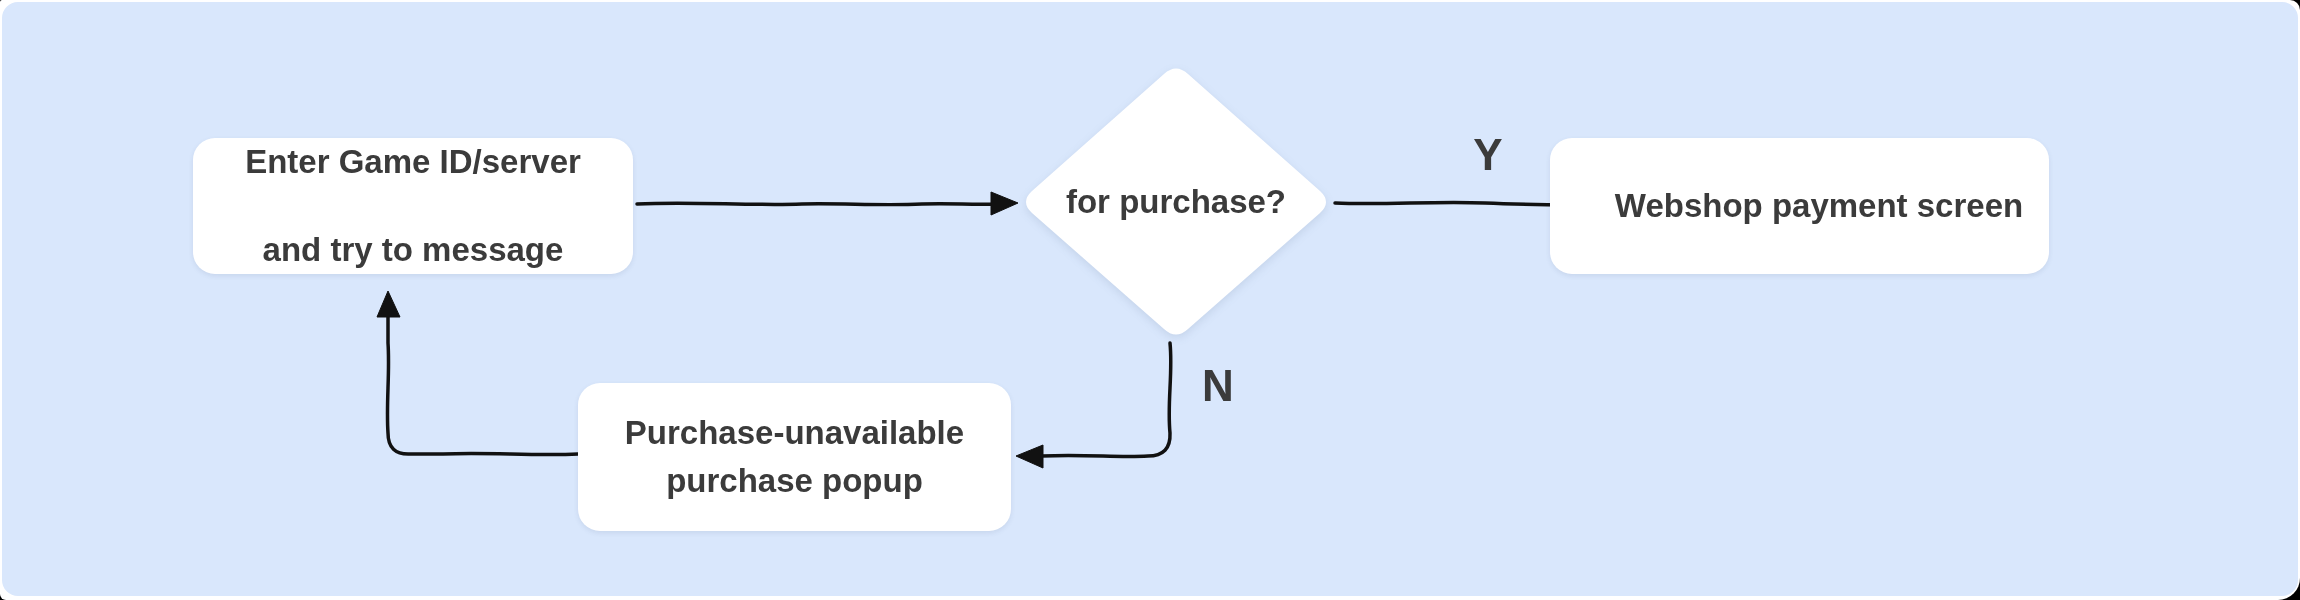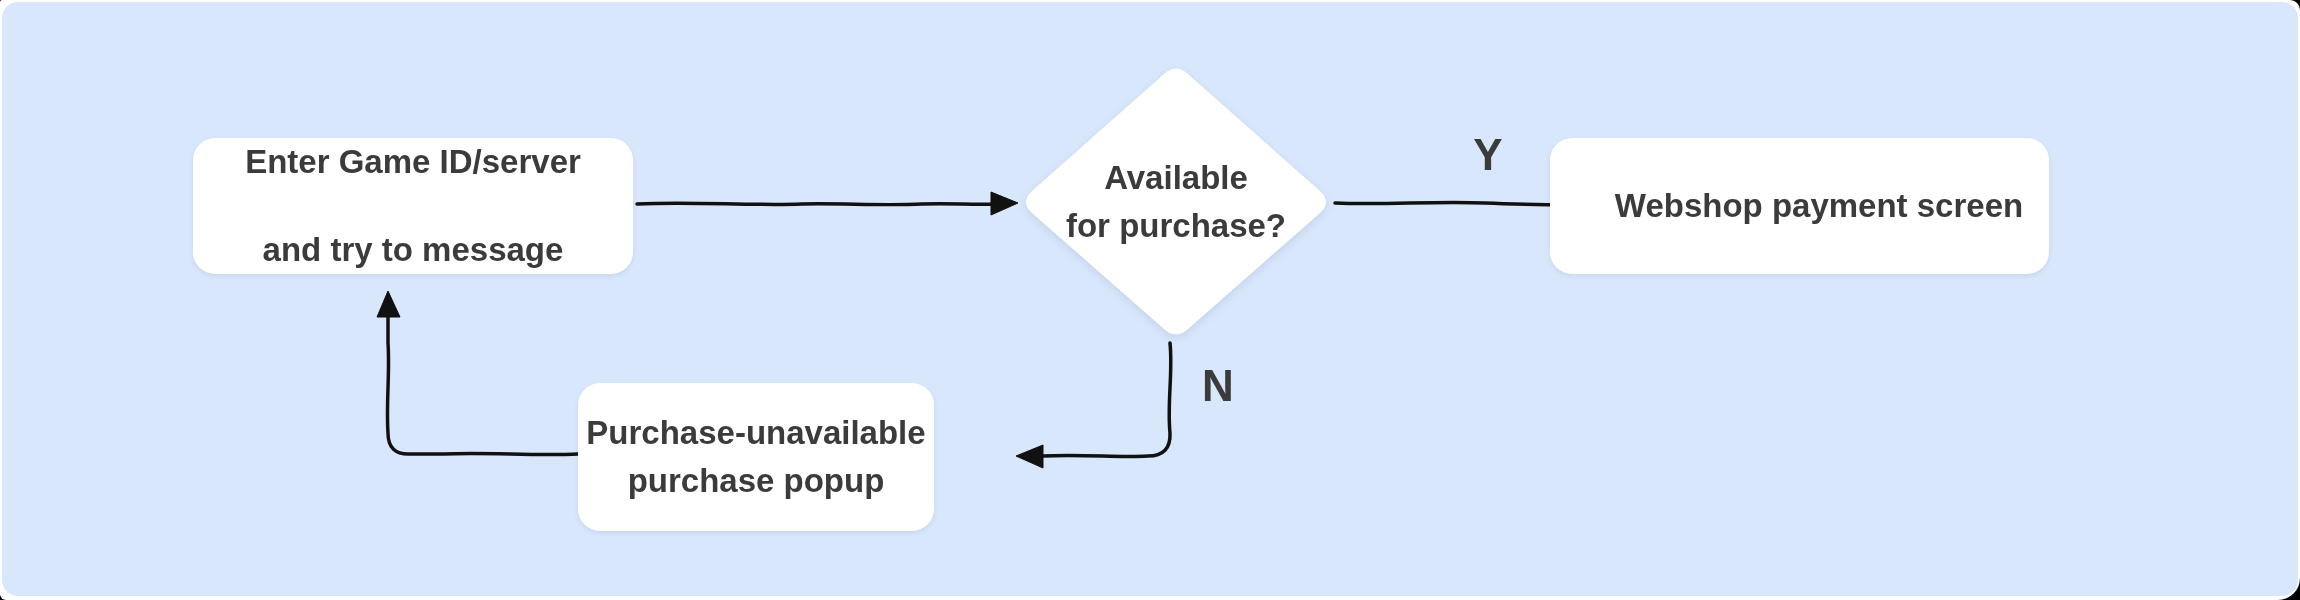--- a/index.html
+++ b/index.html
@@ -28,21 +28,21 @@
     box-shadow:0 2px 5px rgba(50,70,110,0.10);
     display:flex; flex-direction:column;
     align-items:center; justify-content:center;
     color:#3b3b3b;
     font-weight:700;
     font-size:33px; line-height:48px;
     text-align:center;
   }
   .node-start   { left:193px;  top:138px; width:440px; height:136px;gap:40px; }
   .node-payment { left:1550px; top:138px; width:460px; height:136px;padding-left:39px; }
-  .node-popup   { left:578px;  top:383px; width:356px; height:148px; }
+  .node-popup   { left:578px;  top:383px; width:433px; height:148px; }
   .decision-label {
     position:absolute; left:1016px; top:134px; width:320px; height:136px;
     display:flex; flex-direction:column; align-items:center; justify-content:center;
     color:#3b3b3b; font-weight:700; font-size:33px; line-height:48px; text-align:center;
   }
   .edge-label {
     position:absolute; width:72px;
     color:#3b3b3b; font-weight:700; font-size:44px; line-height:50px;
     text-align:center;
   }
@@ -71,21 +71,20 @@
     <path class="line" d="M 578 454 c -45 2 -90 -2 -135 0 l -33 0 q -22 1 -22 -21 c -2 -30 2 -60 0 -90 l 0 -28"></path>
     <polygon class="head" points="388,291 377,317 400,317"></polygon>
   </svg>
 
   <div class="node node-start">
     <div>Enter Game ID/server</div>
     <div>and try to message</div>
   </div>
 
   <div class="decision-label">
-    <div>Available</div>
     <div>for purchase?</div>
   </div>
 
   <div class="node node-payment">
     <div>Webshop payment screen</div>
   </div>
 
   <div class="node node-popup">
     <div>Purchase-unavailable</div>
     <div>purchase popup</div>

